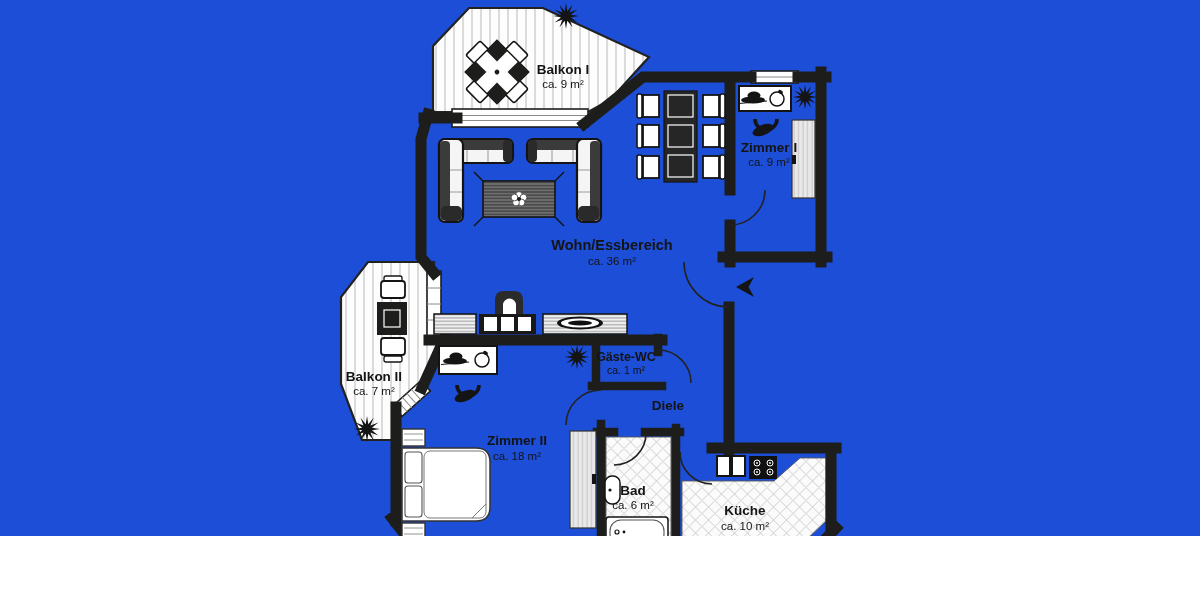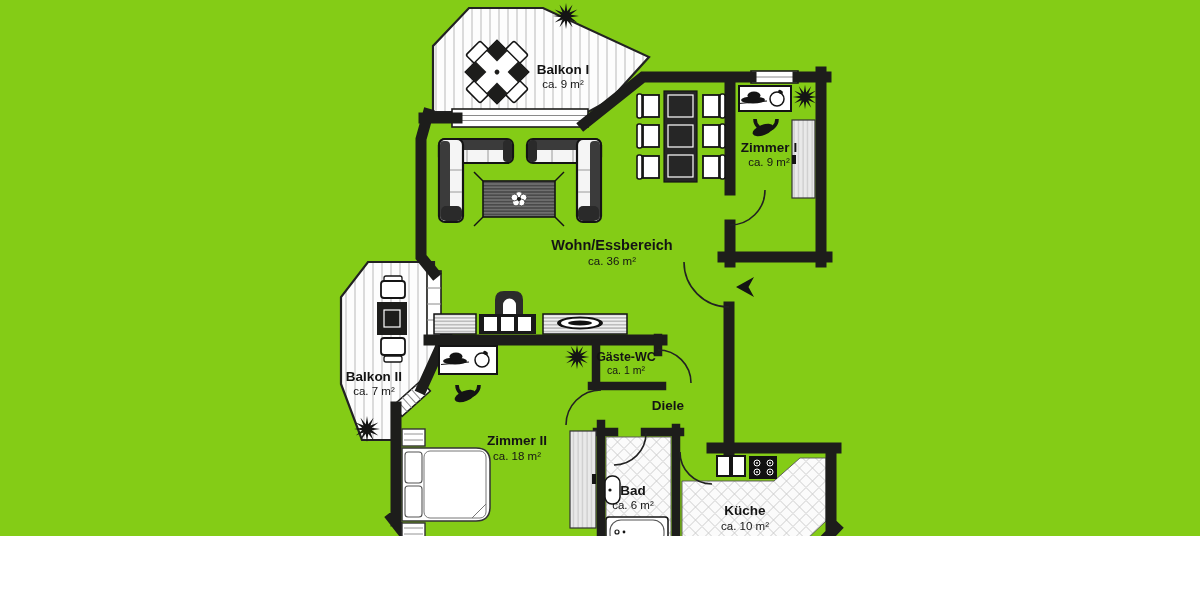--- a/index.html
+++ b/index.html
@@ -1,16 +1,16 @@
 <!DOCTYPE html>
 <html><head>
 <meta charset="utf-8">
 <style>
   html,body{margin:0;padding:0;background:#fff;}
-  .stage{position:relative;width:1200px;height:536px;background:#84cc16;overflow:hidden;
+  .stage{position:relative;width:1200px;height:536px;background:#1d4ed8;overflow:hidden;
          font-family:"Liberation Sans", sans-serif;}
   svg{position:absolute;left:0;top:0;}
   text{fill:#141414;}
   .rname{font-weight:bold;font-size:13.5px;}
   .rname-lg{font-weight:bold;font-size:14.5px;}
   .rname-sm{font-weight:bold;font-size:12.5px;}
   .rarea{font-size:11.5px;}
   .rarea-sm{font-size:10.5px;}
 </style>
 </head>

